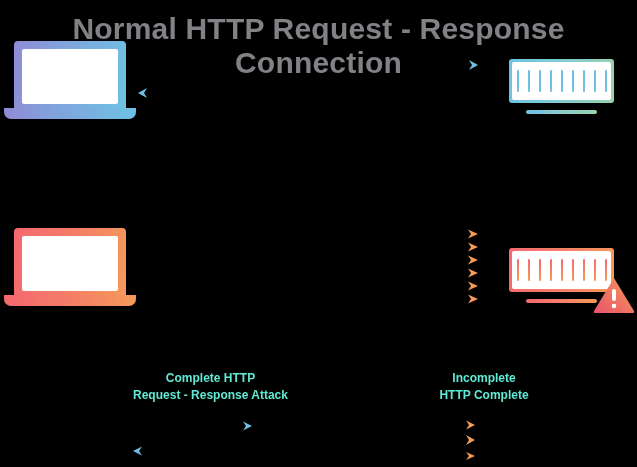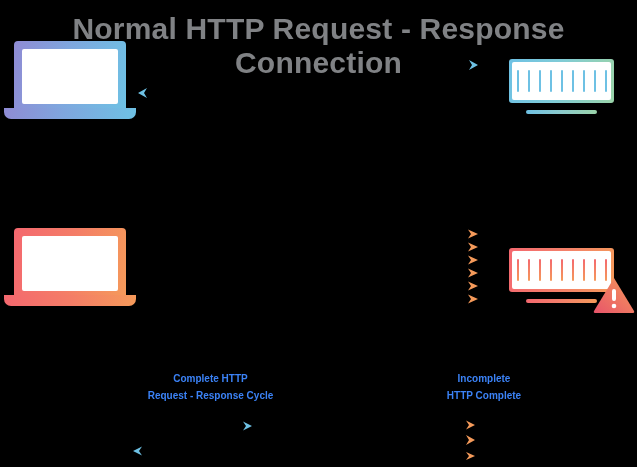--- a/index.html
+++ b/index.html
@@ -53,22 +53,22 @@
 
   
   .arrow{position:absolute;height:10px;}
   .arrow svg{display:block;overflow:visible;}
 
   
   .warning{position:absolute;}
 
   
   .legend-label{
-    position:absolute;text-align:center;color:#3b82f6;
-    font-weight:bold;font-size:10px;line-height:17px;
+    position:absolute;text-align:center;color:#5eead4;
+    font-weight:bold;font-size:12px;line-height:17px;
     font-family:"Liberation Sans", sans-serif;
   }
 </style>
 </head>
 <body>
 
 <div class="stage">
 
   <div class="section-title" id="title-normal">Normal HTTP Request - Response Connection</div>
 
@@ -227,21 +227,21 @@
             <stop offset="1" stop-color="#f59a5a"></stop>
           </linearGradient>
         </defs>
       <line x1="0" y1="5" x2="337" y2="5" stroke="url(#gR6)" stroke-width="2.4"></line>
       <path d="M335 0.5 L345 5 L335 9.5 L338 5 Z" fill="#f59a5a"></path>
     </svg>
   </div>
 
   <div class="legend-label" style="left:68px;top:370px;width:285px;">
     <div>Complete HTTP</div>
-    <div>Request - Response Cycle</div>
+    <div>Request - Response Attack</div>
   </div>
 
   <div class="legend-label" style="left:364px;top:370px;width:240px;">
     <div>Incomplete</div>
     <div>HTTP Complete</div>
   </div>
 
   <div class="arrow" style="left:133px;top:421px;width:119px;">
     <svg width="119" height="10" viewBox="0 0 119 10">
       <defs>

